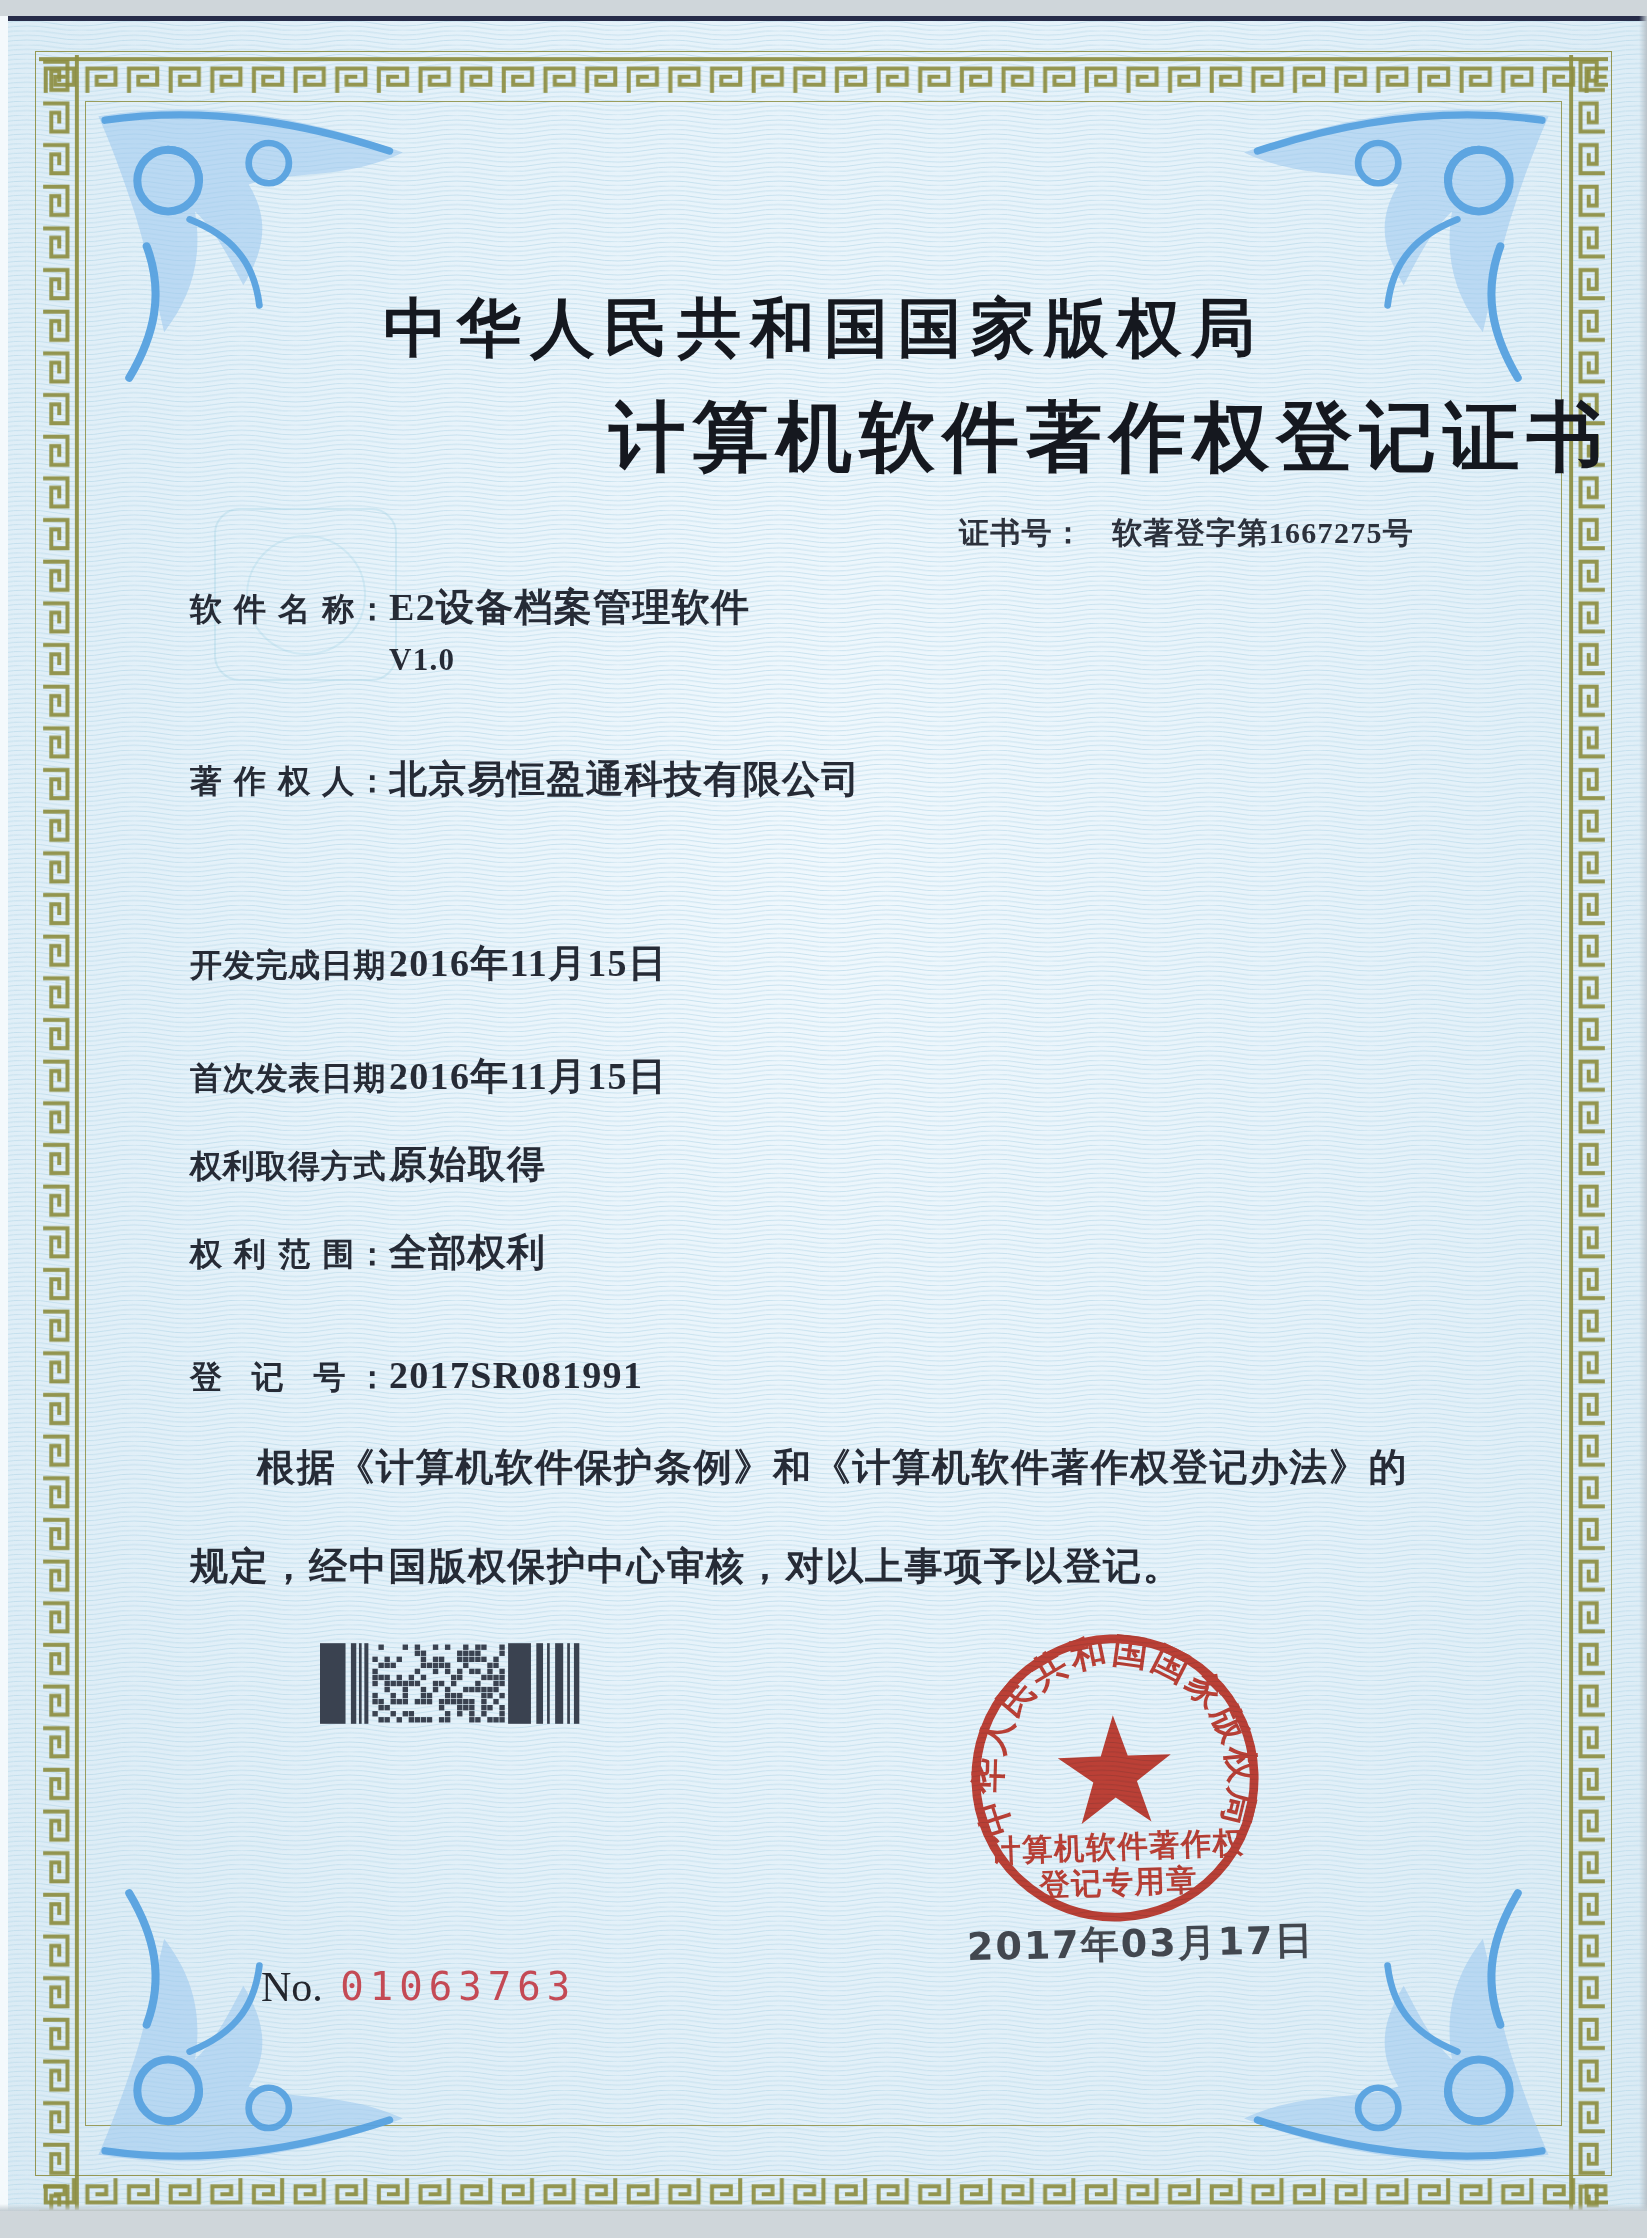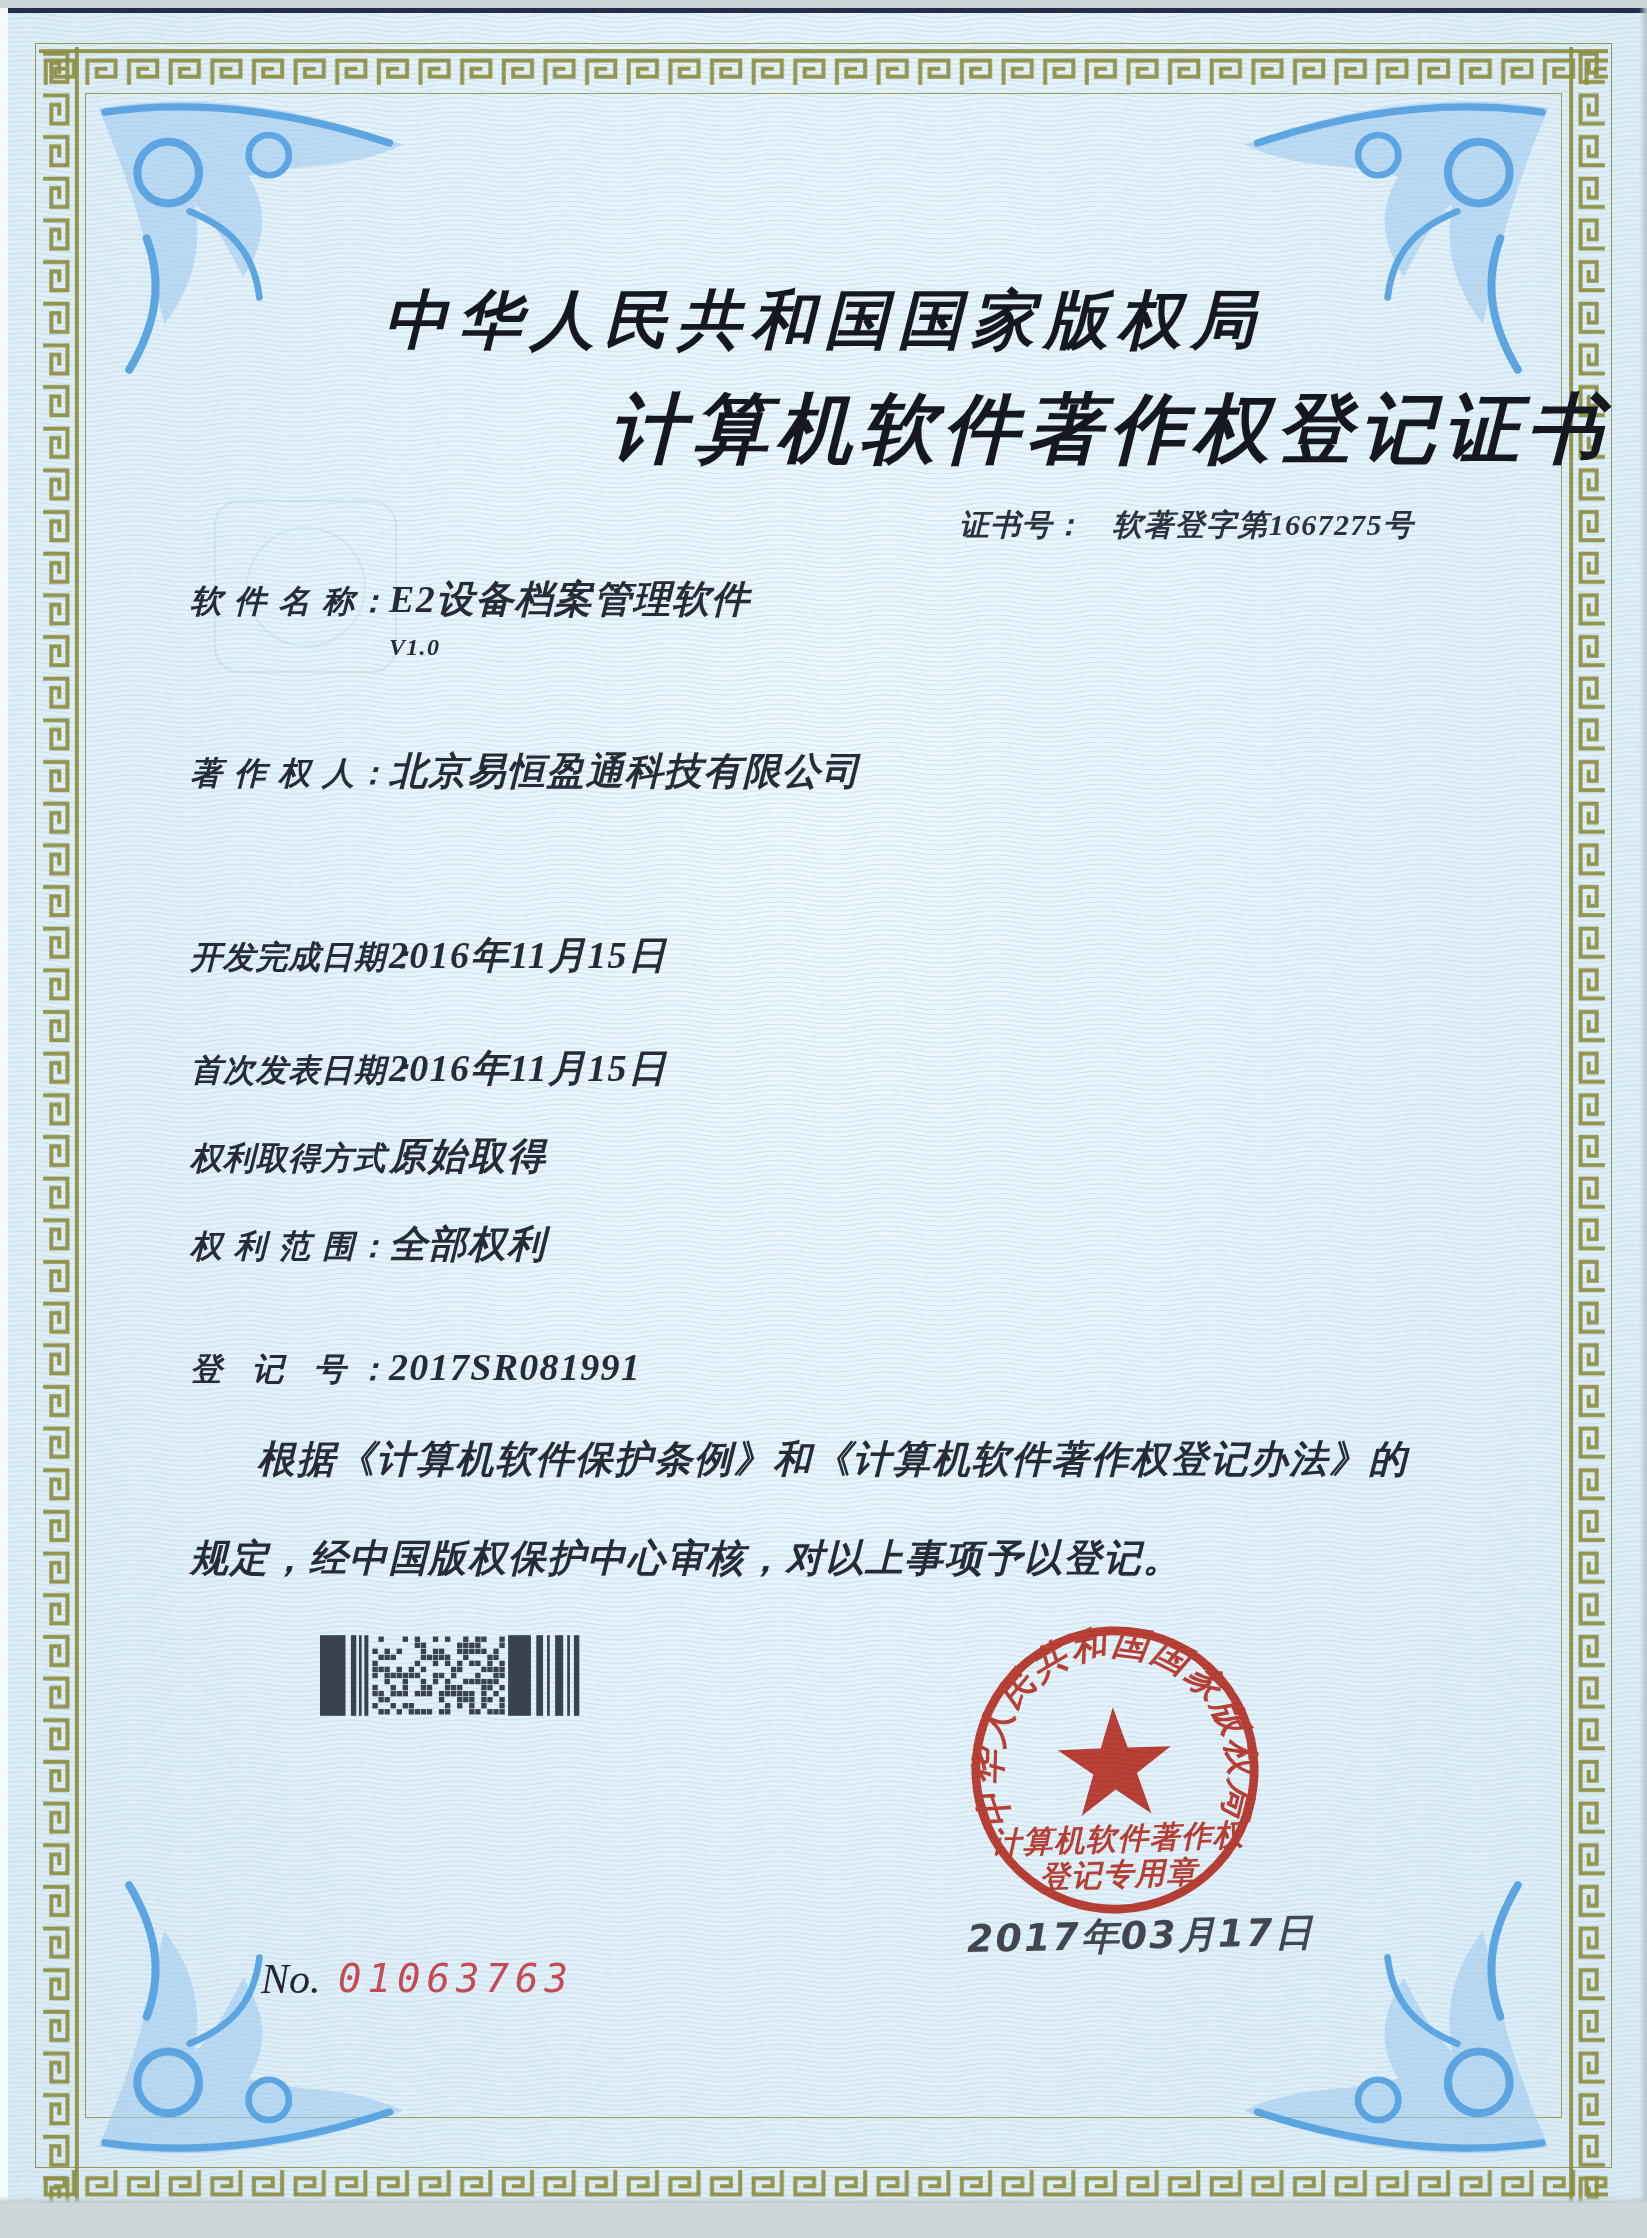--- a/index.html
+++ b/index.html
@@ -3,23 +3,23 @@
 <meta charset="utf-8">
 <style>
   :root{
     --seal_red:#cf392c; --number_red:#c44a55; --border_olive:#8d8e41;
     --ornament_blue:#57a2e0; --ornament_blue_light:#9cc8ee; --ink:#262b36;
     --title_ink:#15181f; --bg:#e6f2f9; --wave:#b7d8e9; --barcode_ink:#3a4250;
     --date_ink:#42474f;
   }
   *{box-sizing:border-box}
   html,body{margin:0;padding:0;background:#cfd6da;}
-  .page{position:relative;width:1647px;height:2195px;margin:8px auto;overflow:hidden;
+  .page{position:relative;width:1647px;height:2195px;margin:16px auto;overflow:hidden;
     background:radial-gradient(ellipse at 50% 38%, #f0f8fd 0%, #e4f1f9 55%, #d9eaf4 100%);
-    font-family:"Liberation Serif","DejaVu Serif",serif;color:var(--ink);font-style:italic;}
+    font-family:"Liberation Serif","DejaVu Serif",serif;color:var(--ink);}
   svg{display:block}
 
   .bg-waves{position:absolute;left:0;top:0;z-index:0;opacity:.8}
 
   .frame-outer{position:absolute;left:35px;top:35px;right:35px;bottom:35px;
     border:1.3px solid var(--border_olive);z-index:2;opacity:.9}
   .frame-inner{position:absolute;left:85px;top:85px;right:85px;bottom:85px;
     border:1.3px solid var(--border_olive);z-index:2;opacity:.85}
   .strip{position:absolute;z-index:2;opacity:.92}
 
@@ -40,21 +40,21 @@
 
   .certno{position:absolute;left:959px;top:497px;z-index:3;font-size:30px;letter-spacing:1.3px;
     color:#2c313c;white-space:nowrap;font-weight:600}
   .certno .cv{margin-left:28px}
 
   .row{position:absolute;left:190px;z-index:3;white-space:nowrap}
   .row .label{display:inline-block;width:199px;font-size:32px;font-weight:600;
     text-align:justify;text-align-last:justify;color:var(--ink);vertical-align:baseline;
     letter-spacing:0.7px;overflow:visible}
   .row .value{font-size:38px;font-weight:600;letter-spacing:1.3px;color:var(--ink)}
-  .subvalue{position:absolute;left:389px;z-index:3;font-size:24px;font-weight:600;
+  .subvalue{position:absolute;left:389px;z-index:3;font-size:31px;font-weight:600;
     letter-spacing:1.3px;color:var(--ink);white-space:nowrap}
 
   .statement{position:absolute;left:190px;z-index:3;width:1290px;font-size:38px;font-weight:600;
     letter-spacing:1.7px;color:var(--ink);white-space:nowrap}
   .statement.l1{padding-left:67px}
 
   .barcode{position:absolute;left:320px;top:1627px;z-index:3}
 
   .seal{position:absolute;left:963px;top:1610px;width:304px;height:304px;z-index:5;
     transform:rotate(-2deg);mix-blend-mode:multiply;opacity:.95}

